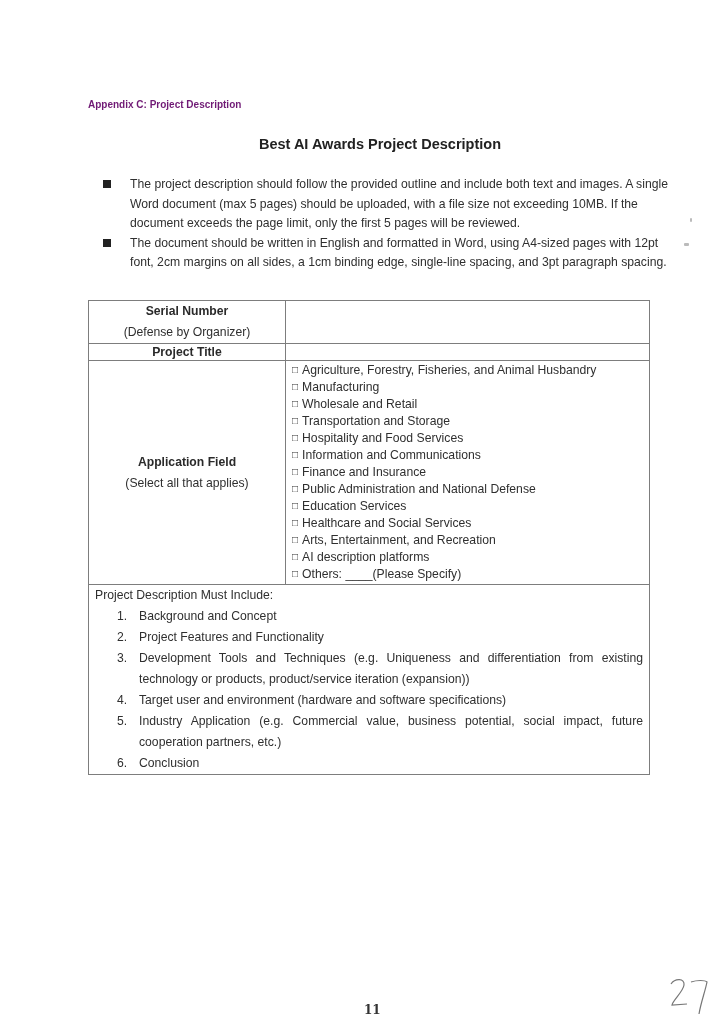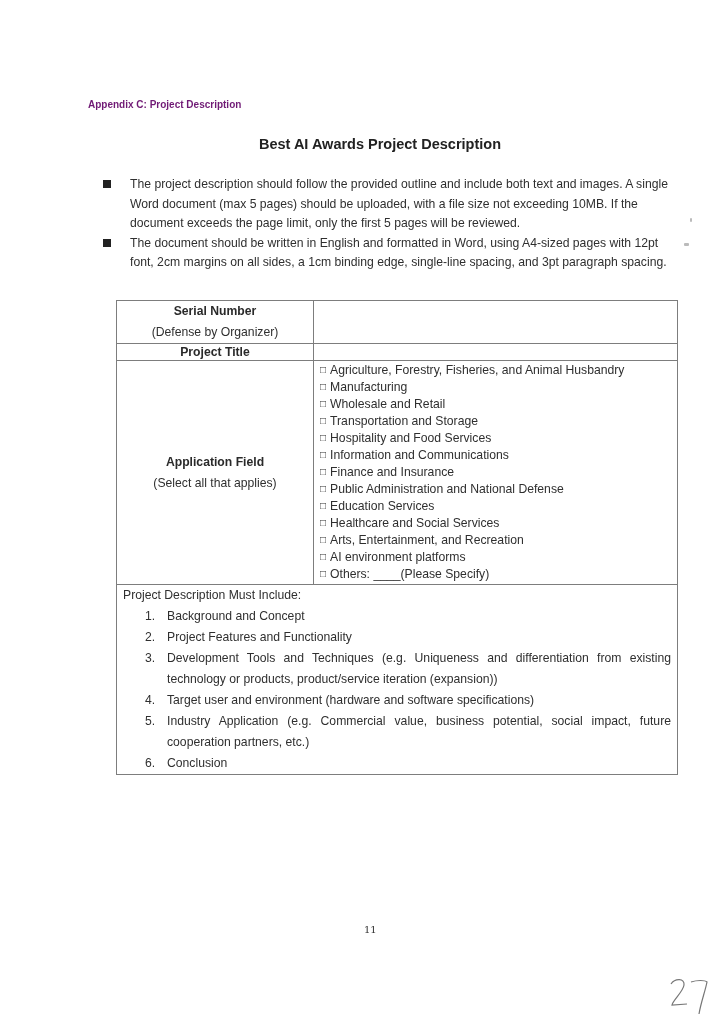--- a/index.html
+++ b/index.html
@@ -25,21 +25,21 @@
       font-size: 12.2px; line-height: 19.6px; color: #2f2f2f;
     }
     .bullets li { position: relative; padding-left: 28px; }
     .bullets .sq {
       position: absolute; left: 1px; top: 5px;
       width: 8px; height: 8px; background: #222;
     }
     table.form {
       position: absolute; left: 88px; top: 300px;
       width: 562px; border-collapse: collapse;
-      font-size: 12.2px; color: #2f2f2f; margin-left: 28px;
+      font-size: 12.2px; color: #2f2f2f;
     }
     table.form td {
       border: 1px solid #7d7d7d;
       padding: 0 6px; vertical-align: middle;
     }
     td.lbl { width: 184px; text-align: center; }
     td.lbl .b { font-weight: bold; color: #2a2a2a; }
     .lh { line-height: 17px; }
     .serial td { height: 42px; }
     .serial .b { line-height: 21px; }
@@ -50,22 +50,23 @@
     .field .opts { padding-top: 1px; padding-bottom: 1px; }
     .field .opt { line-height: 17px; }
     .cb { font-size: 10px; margin-right: 4px; position: relative; top: -1px; }
     .cb-tight { font-size: 10px; margin-right: 1px; position: relative; top: -1px; }
     .include td { padding: 2px 6px 2px 6px; }
     .include .head { line-height: 21px; }
     .include ol { margin: 0; padding: 0; list-style: none; }
     .include li { position: relative; padding-left: 44px; line-height: 21px; text-align: justify; }
     .include li .num { position: absolute; left: 22px; }
     .page-num {
-      position: absolute; left: 364px; top: 924px; font-size: 10px; color: #333;
+      position: absolute; left: 364px; top: 1003px; font-size: 12px; color: #333;
       font-family: "DejaVu Serif", serif;
+      font-weight: bold;
     }
     .handwriting {
       position: absolute; left: 665px; top: 972px; width: 50px; height: 46px;
     }
     .artifact { position: absolute; background: #bbb; border-radius: 1px; }
   </style>
 </head>
 <body>
 
 <div class="appendix-title">Appendix C: Project Description</div>
@@ -107,21 +108,21 @@
       <div class="opt"><span class="cb">□</span><span>Manufacturing</span></div>
       <div class="opt"><span class="cb">□</span><span>Wholesale and Retail</span></div>
       <div class="opt"><span class="cb">□</span><span>Transportation and Storage</span></div>
       <div class="opt"><span class="cb">□</span><span>Hospitality and Food Services</span></div>
       <div class="opt"><span class="cb">□</span><span>Information and Communications</span></div>
       <div class="opt"><span class="cb">□</span><span>Finance and Insurance</span></div>
       <div class="opt"><span class="cb">□</span><span>Public Administration and National Defense</span></div>
       <div class="opt"><span class="cb">□</span><span>Education Services</span></div>
       <div class="opt"><span class="cb">□</span><span>Healthcare and Social Services</span></div>
       <div class="opt"><span class="cb">□</span><span>Arts, Entertainment, and Recreation</span></div>
-      <div class="opt"><span class="cb">□</span><span>AI environment platforms</span></div>
+      <div class="opt"><span class="cb">□</span><span>AI description platforms</span></div>
       <div class="opt"><span class="cb">□</span><span>Others: ____(Please Specify)</span></div>
     </td>
   </tr>
   <tr class="include">
     <td colspan="2">
       <div class="head">Project Description Must Include:</div>
       <ol>
         <li><span class="num">1.</span><span>Background and Concept</span></li>
         <li><span class="num">2.</span><span>Project Features and Functionality</span></li>
         <li><span class="num">3.</span><span>Development Tools and Techniques (e.g. Uniqueness and differentiation from existing technology or products, product/service iteration (expansion))</span></li>

